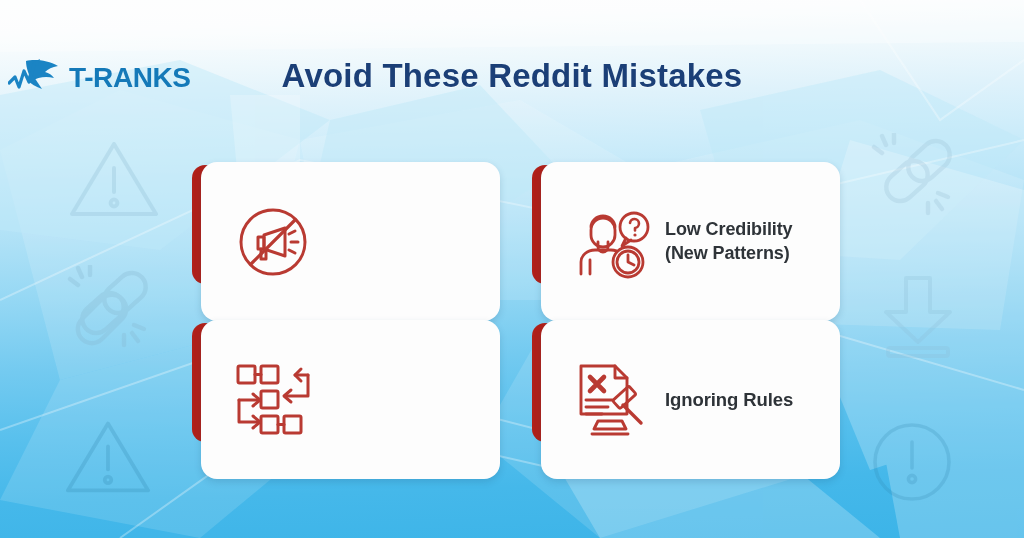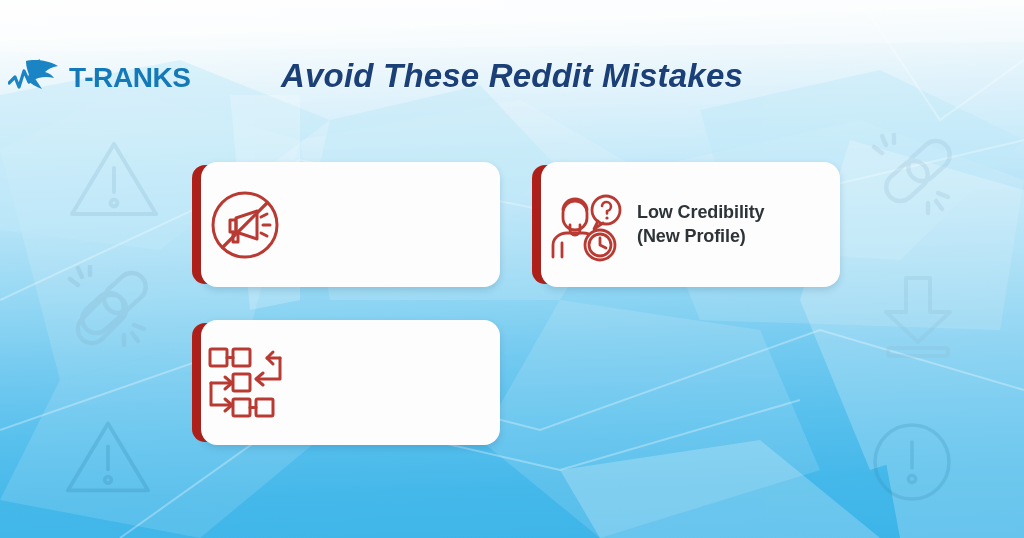--- a/index.html
+++ b/index.html
@@ -69,21 +69,20 @@
     position: absolute;
     top: 57px;
     left: 0;
     width: 1024px;
     text-align: center;
     font-size: 33px;
     font-weight: bold;
     letter-spacing: 0.2px;
     color: #1b3f77;
     text-shadow: 0 1px 1px rgba(255,255,255,0.6);
-    font-style: italic;
   }
 
   
   #cards {
     position: absolute;
     left: 192px;
     top: 162px;
     width: 648px;
     display: grid;
     grid-template-columns: 308px 308px;
@@ -104,27 +103,27 @@
     width: 26px;
     height: 119px;
     border-radius: 13px;
     background: #b02019;
   }
   .card .panel {
     position: absolute;
     left: 9px;
     top: 0;
     width: 299px;
-    height: 125px;
+    height: 159px;
     background: #fdfdfd;
     border-radius: 16px;
     box-shadow: 0 3px 7px rgba(30,70,110,0.18);
     display: flex;
     align-items: center;
-    padding-left: 2px;
+    padding-left: 30px;
   }
   .card .icon-wrap {
     flex: 0 0 auto;
     width: 84px;
     height: 84px;
     display: flex;
     align-items: center;
     justify-content: center;
   }
   .card .icon-wrap svg { display: block; }
@@ -289,21 +288,21 @@
               <path d="M57 21 a4.5 4.5 0 1 1 5 5 v2.5" stroke-width="2.6"></path>
               <circle cx="62" cy="33" r="1.6" fill="#b93a32" stroke="none"></circle>
               <circle cx="55" cy="60" r="15" fill="#fdfdfd"></circle>
               <circle cx="55" cy="60" r="11"></circle>
               <path d="M55 53 L55 60 L61 63"></path>
             </g>
           </svg>
         </div>
         <div class="label">
           <div>Low Credibility</div>
-          <div>(New Profile)</div>
+          <div>(New Patterns)</div>
         </div>
       </div>
     </div>
 
     <div class="card">
       <div class="accent"></div>
       <div class="panel">
         <div class="icon-wrap">
           <svg width="80" height="76" viewBox="0 0 80 76">
             <g fill="none" stroke="#b93a32" stroke-width="3" stroke-linecap="round" stroke-linejoin="round">
@@ -321,15 +320,35 @@
               <path d="M6 38 L6 60 L26 60"></path>
               <path d="M20 54 L27 60 L20 66"></path>
               <path d="M6 38 L26 38"></path>
               <path d="M20 32 L27 38 L20 44"></path>
             </g>
           </svg>
         </div>
       </div>
     </div>
 
+    <div class="card">
+      <div class="accent"></div>
+      <div class="panel">
+        <div class="icon-wrap">
+          <svg width="80" height="80" viewBox="0 0 80 80">
+            <g fill="none" stroke="#b93a32" stroke-width="2.9" stroke-linecap="round" stroke-linejoin="round">
+              <path d="M8 6 h34 l12 12 v36 h-46 Z"></path>
+              <path d="M42 6 v12 h12"></path>
+              <path d="M17 17 L31 31 M31 17 L17 31" stroke-width="4.6"></path>
+              <path d="M13 40 h26 M13 47 h22 M13 54 h16"></path>
+              <rect x="40" y="32" width="22" height="11" rx="2" transform="rotate(-42 51 37)"></rect>
+              <path d="M50 45 L68 63" stroke-width="3.4"></path>
+              <path d="M21 69 h32 l-4 -8 h-24 Z"></path>
+              <path d="M19 74 h36"></path>
+            </g>
+          </svg>
+        </div>
+        <div class="label">Ignoring Rules</div>
+      </div>
+    </div>
 
   </div>
 </div>
 
 </body></html>

